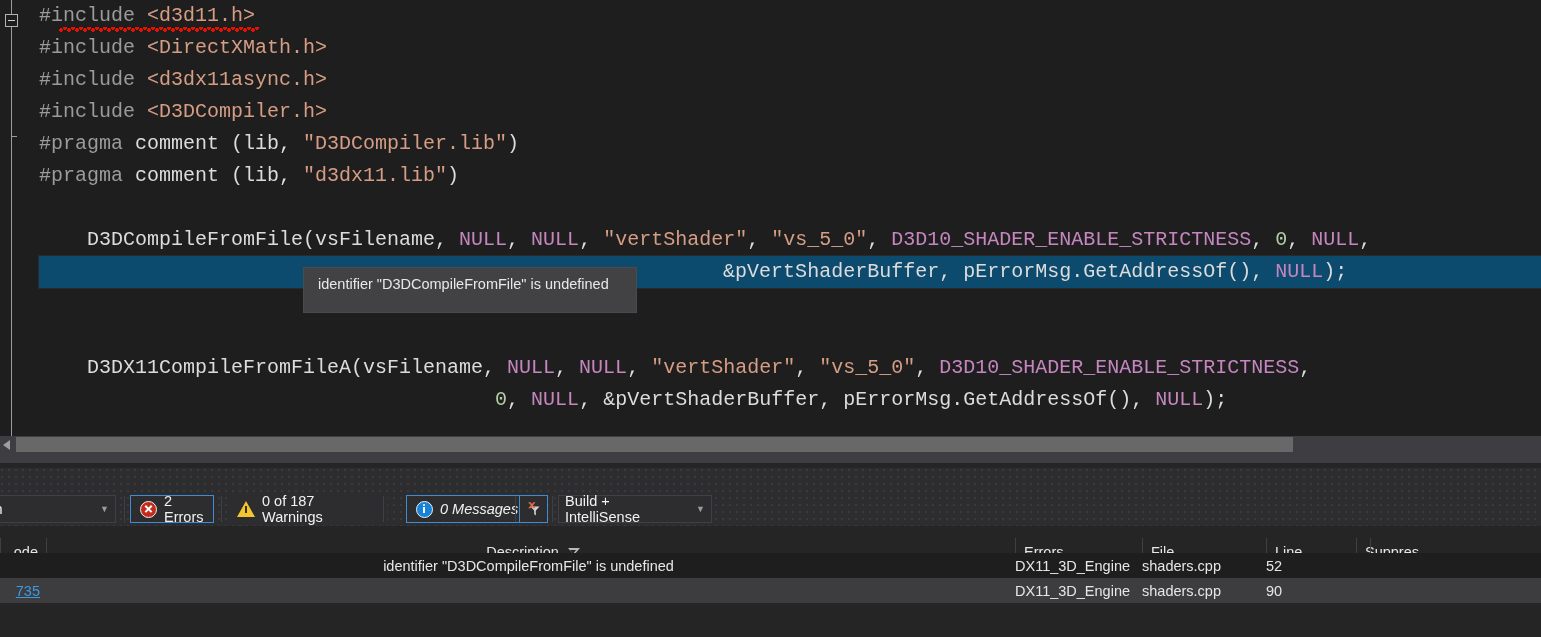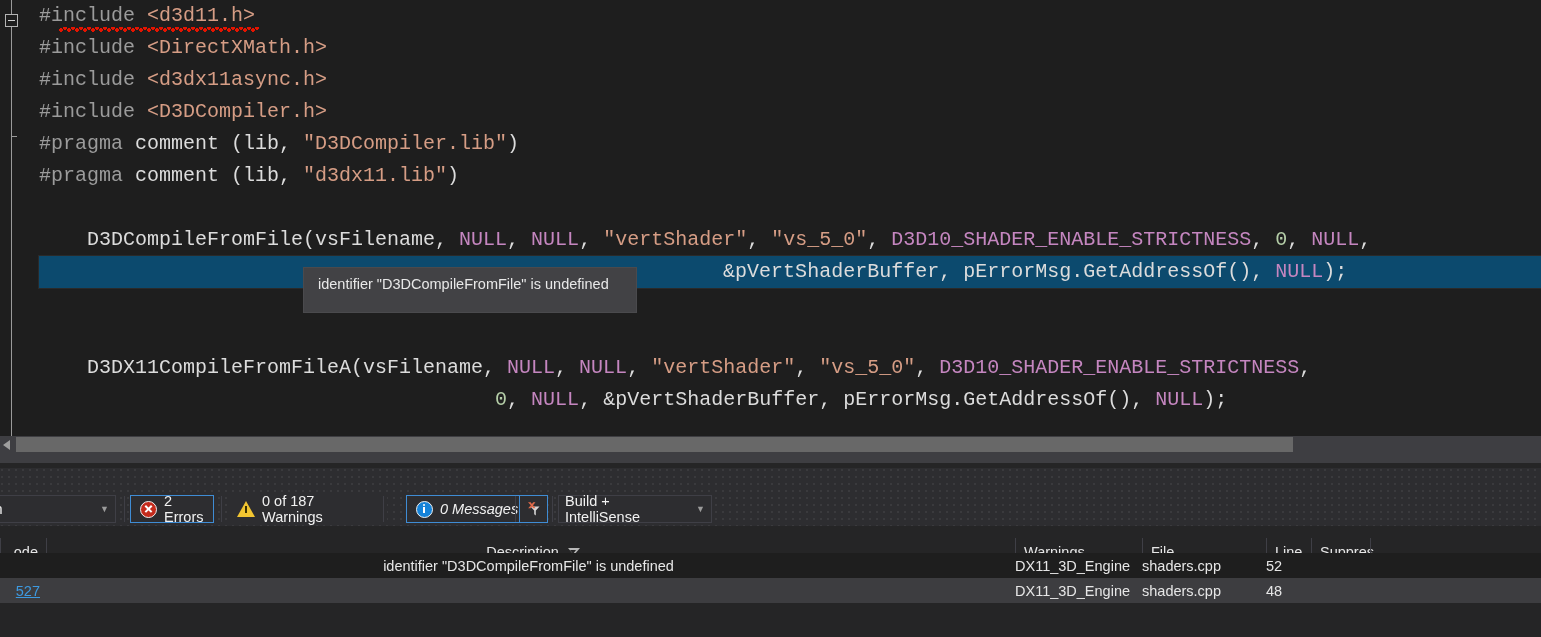--- a/index.html
+++ b/index.html
@@ -367,21 +367,21 @@
     height: 34px;
     background: #252526;
   }
 
   
   .col-code  { left: 0px;    width: 40px; justify-content: flex-end; padding-right: 2px;}
   .col-desc  { left: 46px;   width: 965px; justify-content: center; }
   .col-proj  { left: 1015px; width: 120px; }
   .col-file  { left: 1142px; width: 110px; }
   .col-line  { left: 1266px; width: 40px; }
-  .col-supp  { left: 1311px; width: 55px; }
+  .col-supp  { left: 1356px; width: 55px; }
 </style>
 </head>
 <body>
 
 <div id="editor">
   <div id="editor-indicator-margin"></div>
   <div id="outline-guide"></div>
   <div id="outline-collapse"></div>
   <div id="outline-tick"></div>
 
@@ -452,21 +452,21 @@
 
   <div id="table-header">
       <div class="th col-code">
         <span>ode</span>
       </div>
       <div class="th col-desc">
         <span>Description</span>
         <span class="sort-caret"></span>
       </div>
       <div class="th col-proj">
-        <span>Warnings</span>
+        <span>Errors</span>
       </div>
       <div class="th col-file">
         <span>File</span>
       </div>
       <div class="th col-line">
         <span>Line</span>
       </div>
       <div class="th col-supp">
         <span>Suppres</span>
       </div>
@@ -476,22 +476,22 @@
       <div class="row row-odd" style="top: 85px;">
         <div class="cell col-code"></div>
         <div class="cell col-desc">identifier "D3DCompileFromFile" is undefined</div>
         <div class="cell col-proj">DX11_3D_Engine</div>
         <div class="cell col-file">shaders.cpp</div>
         <div class="cell col-line">52</div>
         <div class="cell col-supp"></div>
       </div>
       <div class="row row-even" style="top: 110px;">
         <div class="cell col-code">
-          <span class="code-link">527</span>
+          <span class="code-link">735</span>
         </div>
         <div class="cell col-proj">DX11_3D_Engine</div>
         <div class="cell col-file">shaders.cpp</div>
-        <div class="cell col-line">48</div>
+        <div class="cell col-line">90</div>
         <div class="cell col-supp"></div>
       </div>
     </div>
   <div id="table-body-bg"></div>
 </div>
 
 </body></html>

